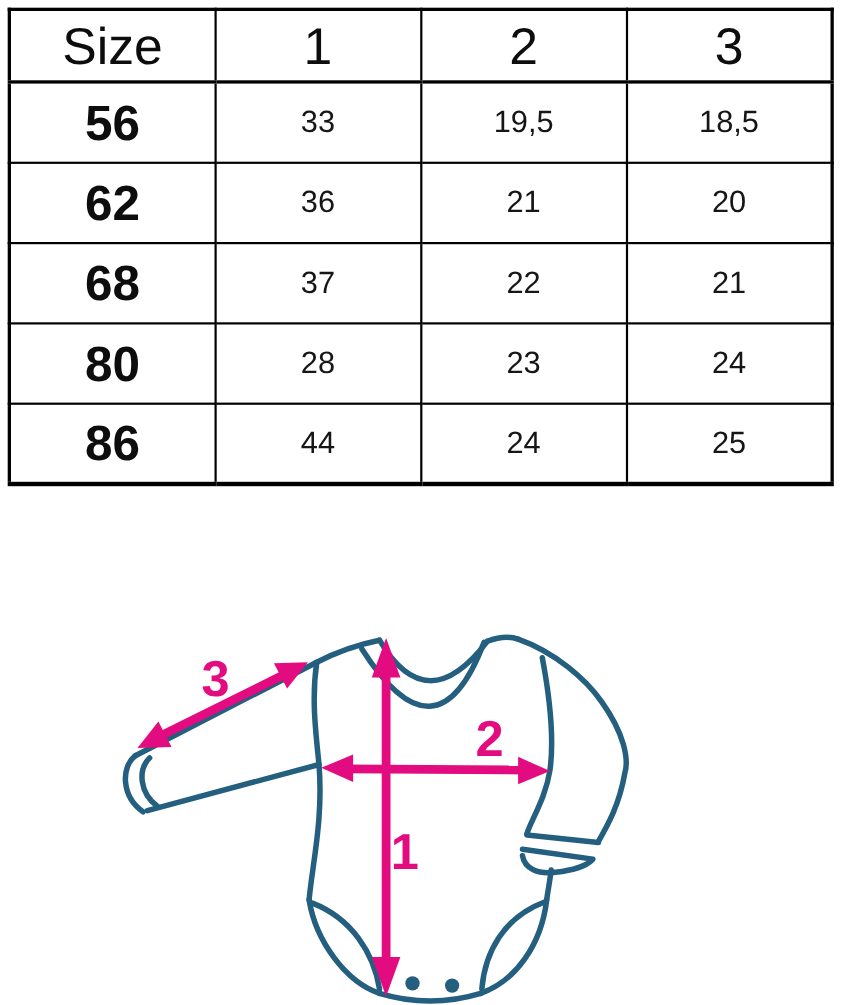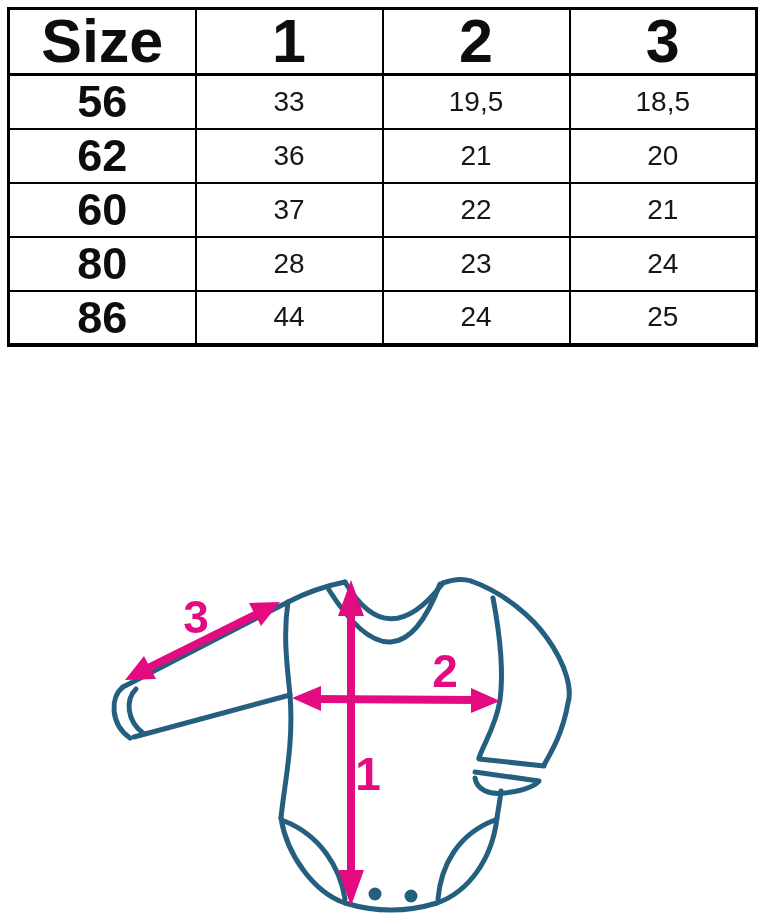--- a/index.html
+++ b/index.html
@@ -24,24 +24,24 @@
   table.size-table th,
   table.size-table td {
     border: 2px solid #000000;
     text-align: center;
     vertical-align: middle;
     padding: 0;
     color: #0d0d0d;
     line-height: 1;
   }
   table.size-table thead tr { height: 66px; }
-  table.size-table tbody tr { height: 54px; padding-left: 28px; }
+  table.size-table tbody tr { height: 73px; padding-left: 28px; }
   table.size-table th {
-    font-size: 61px;
-    font-weight: 700;
+    font-size: 47px;
+    font-weight: 400;
     border-bottom-width: 3px;
     margin-left: 32px;
   }
   table.size-table td.size-cell {
     font-size: 45px;
     font-weight: 700;
   }
   table.size-table td.value-cell {
     font-size: 28px;
     font-weight: 400;
@@ -99,21 +99,21 @@
         <td class="value-cell">19,5</td>
         <td class="value-cell">18,5</td>
       </tr>
       <tr>
         <td class="size-cell">62</td>
         <td class="value-cell">36</td>
         <td class="value-cell">21</td>
         <td class="value-cell">20</td>
       </tr>
       <tr>
-        <td class="size-cell">60</td>
+        <td class="size-cell">68</td>
         <td class="value-cell">37</td>
         <td class="value-cell">22</td>
         <td class="value-cell">21</td>
       </tr>
       <tr>
         <td class="size-cell">80</td>
         <td class="value-cell">28</td>
         <td class="value-cell">23</td>
         <td class="value-cell">24</td>
       </tr>

